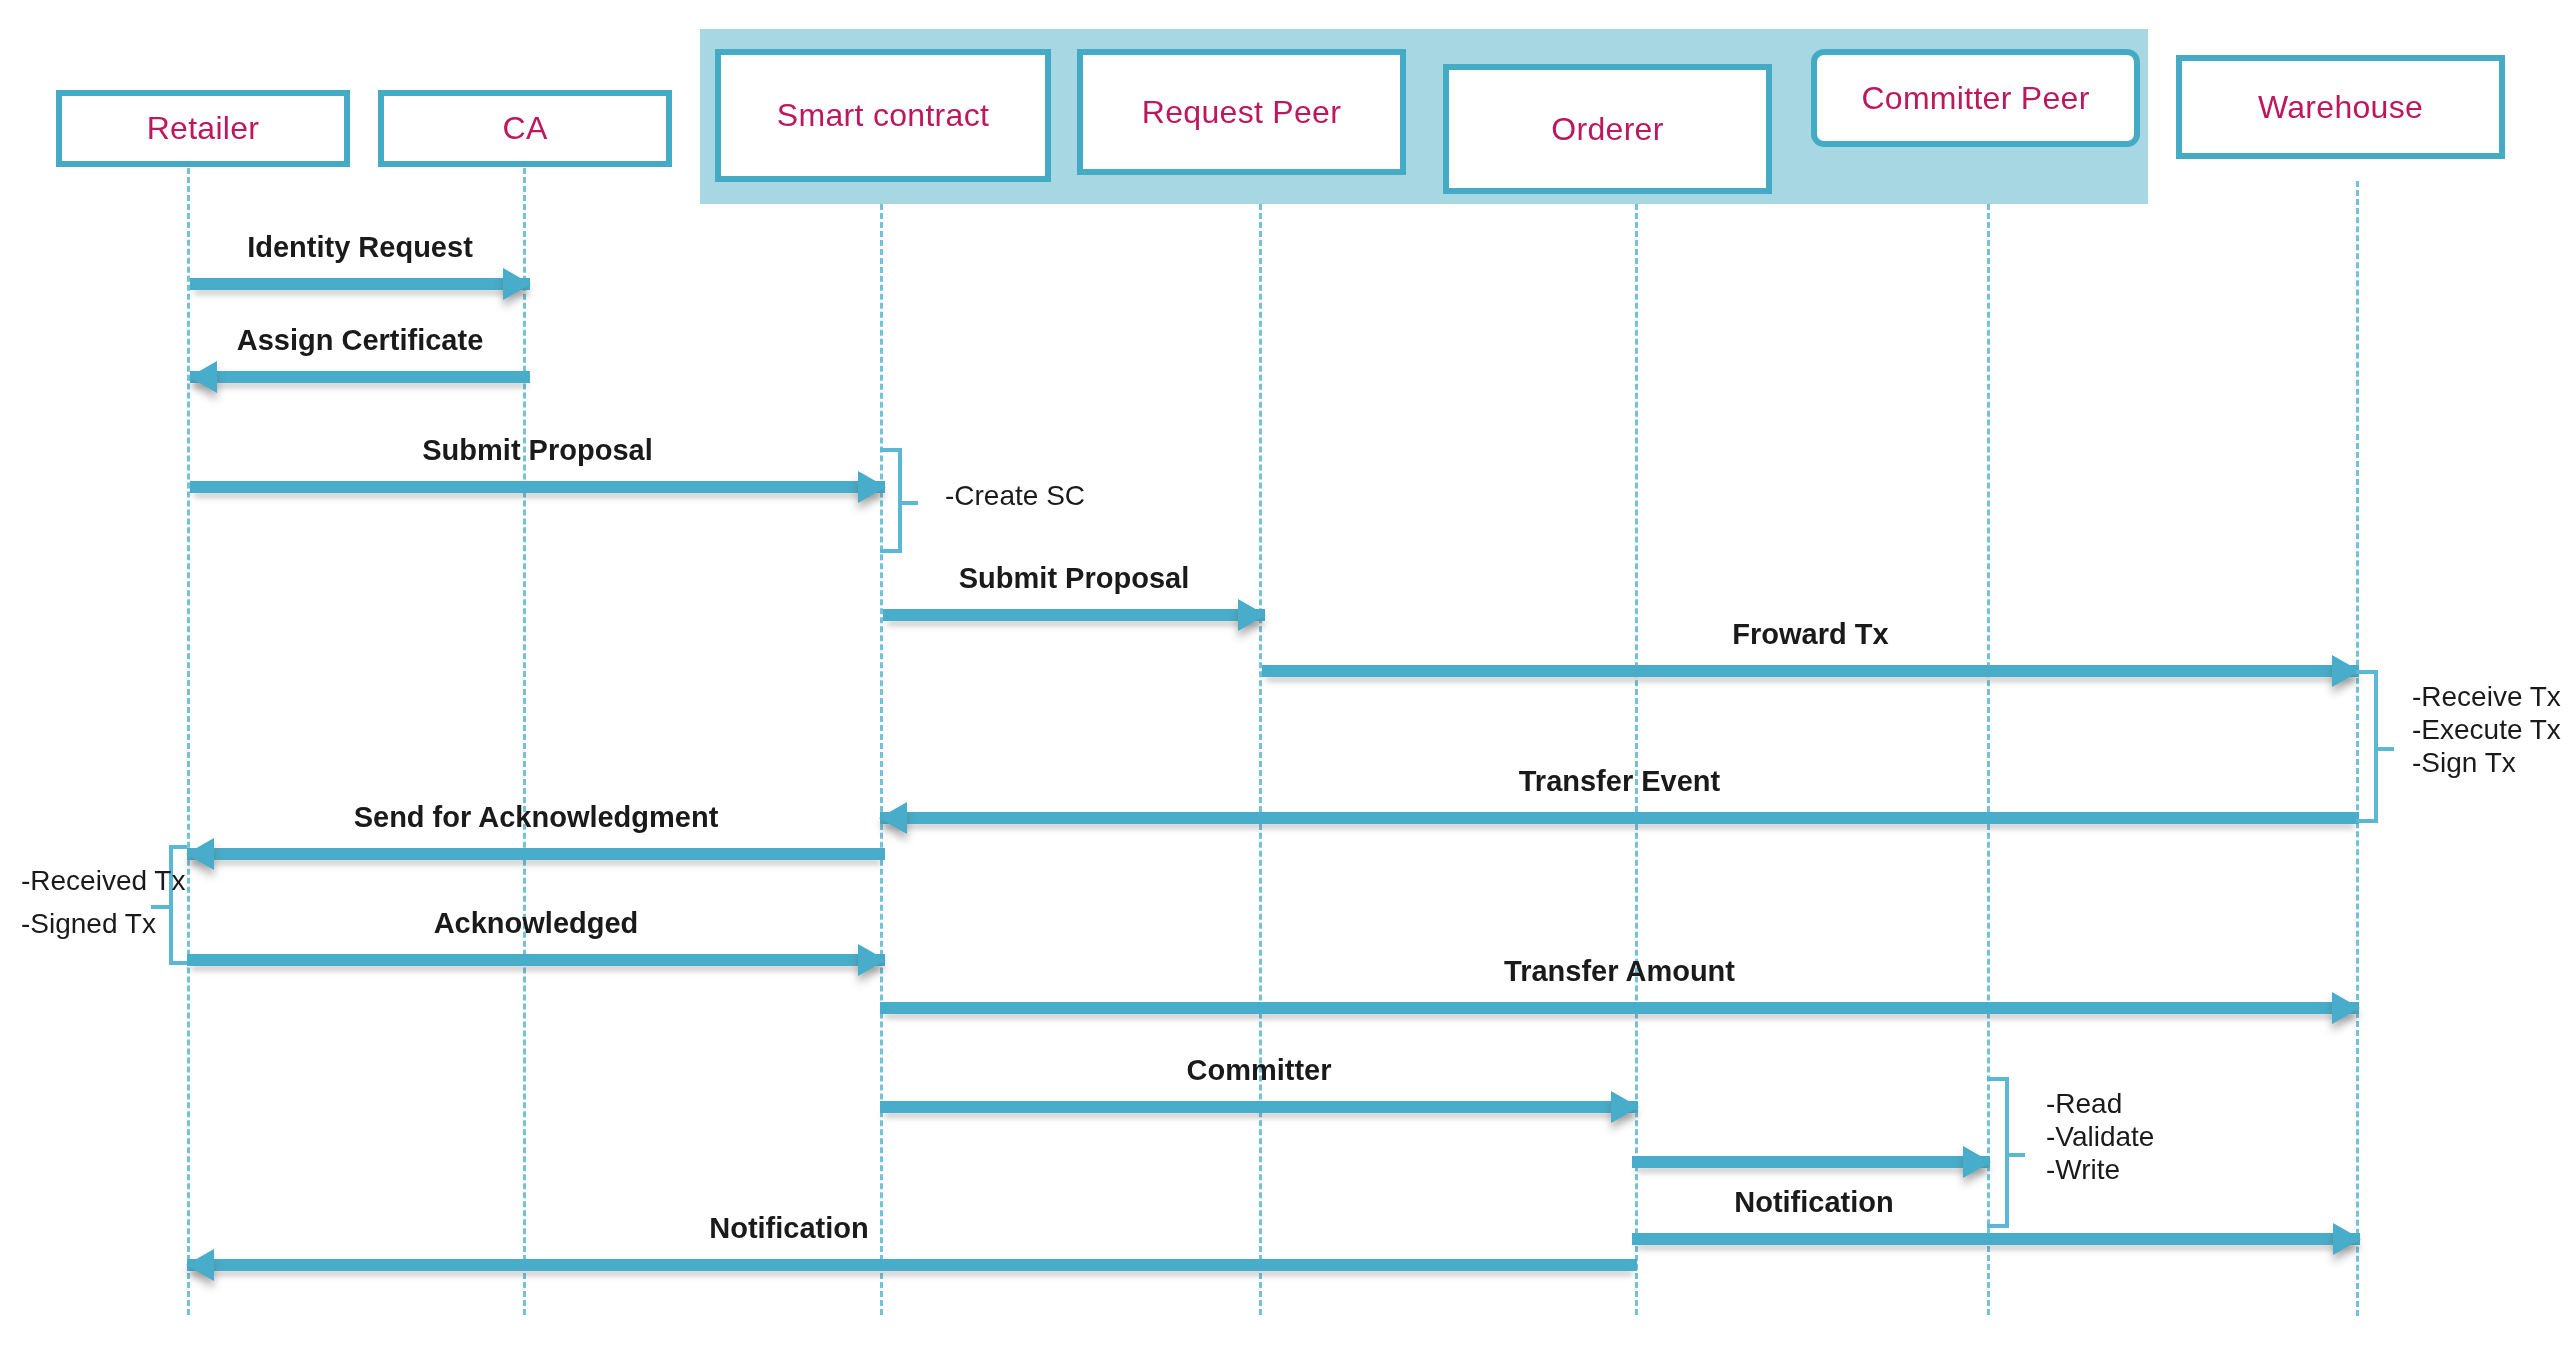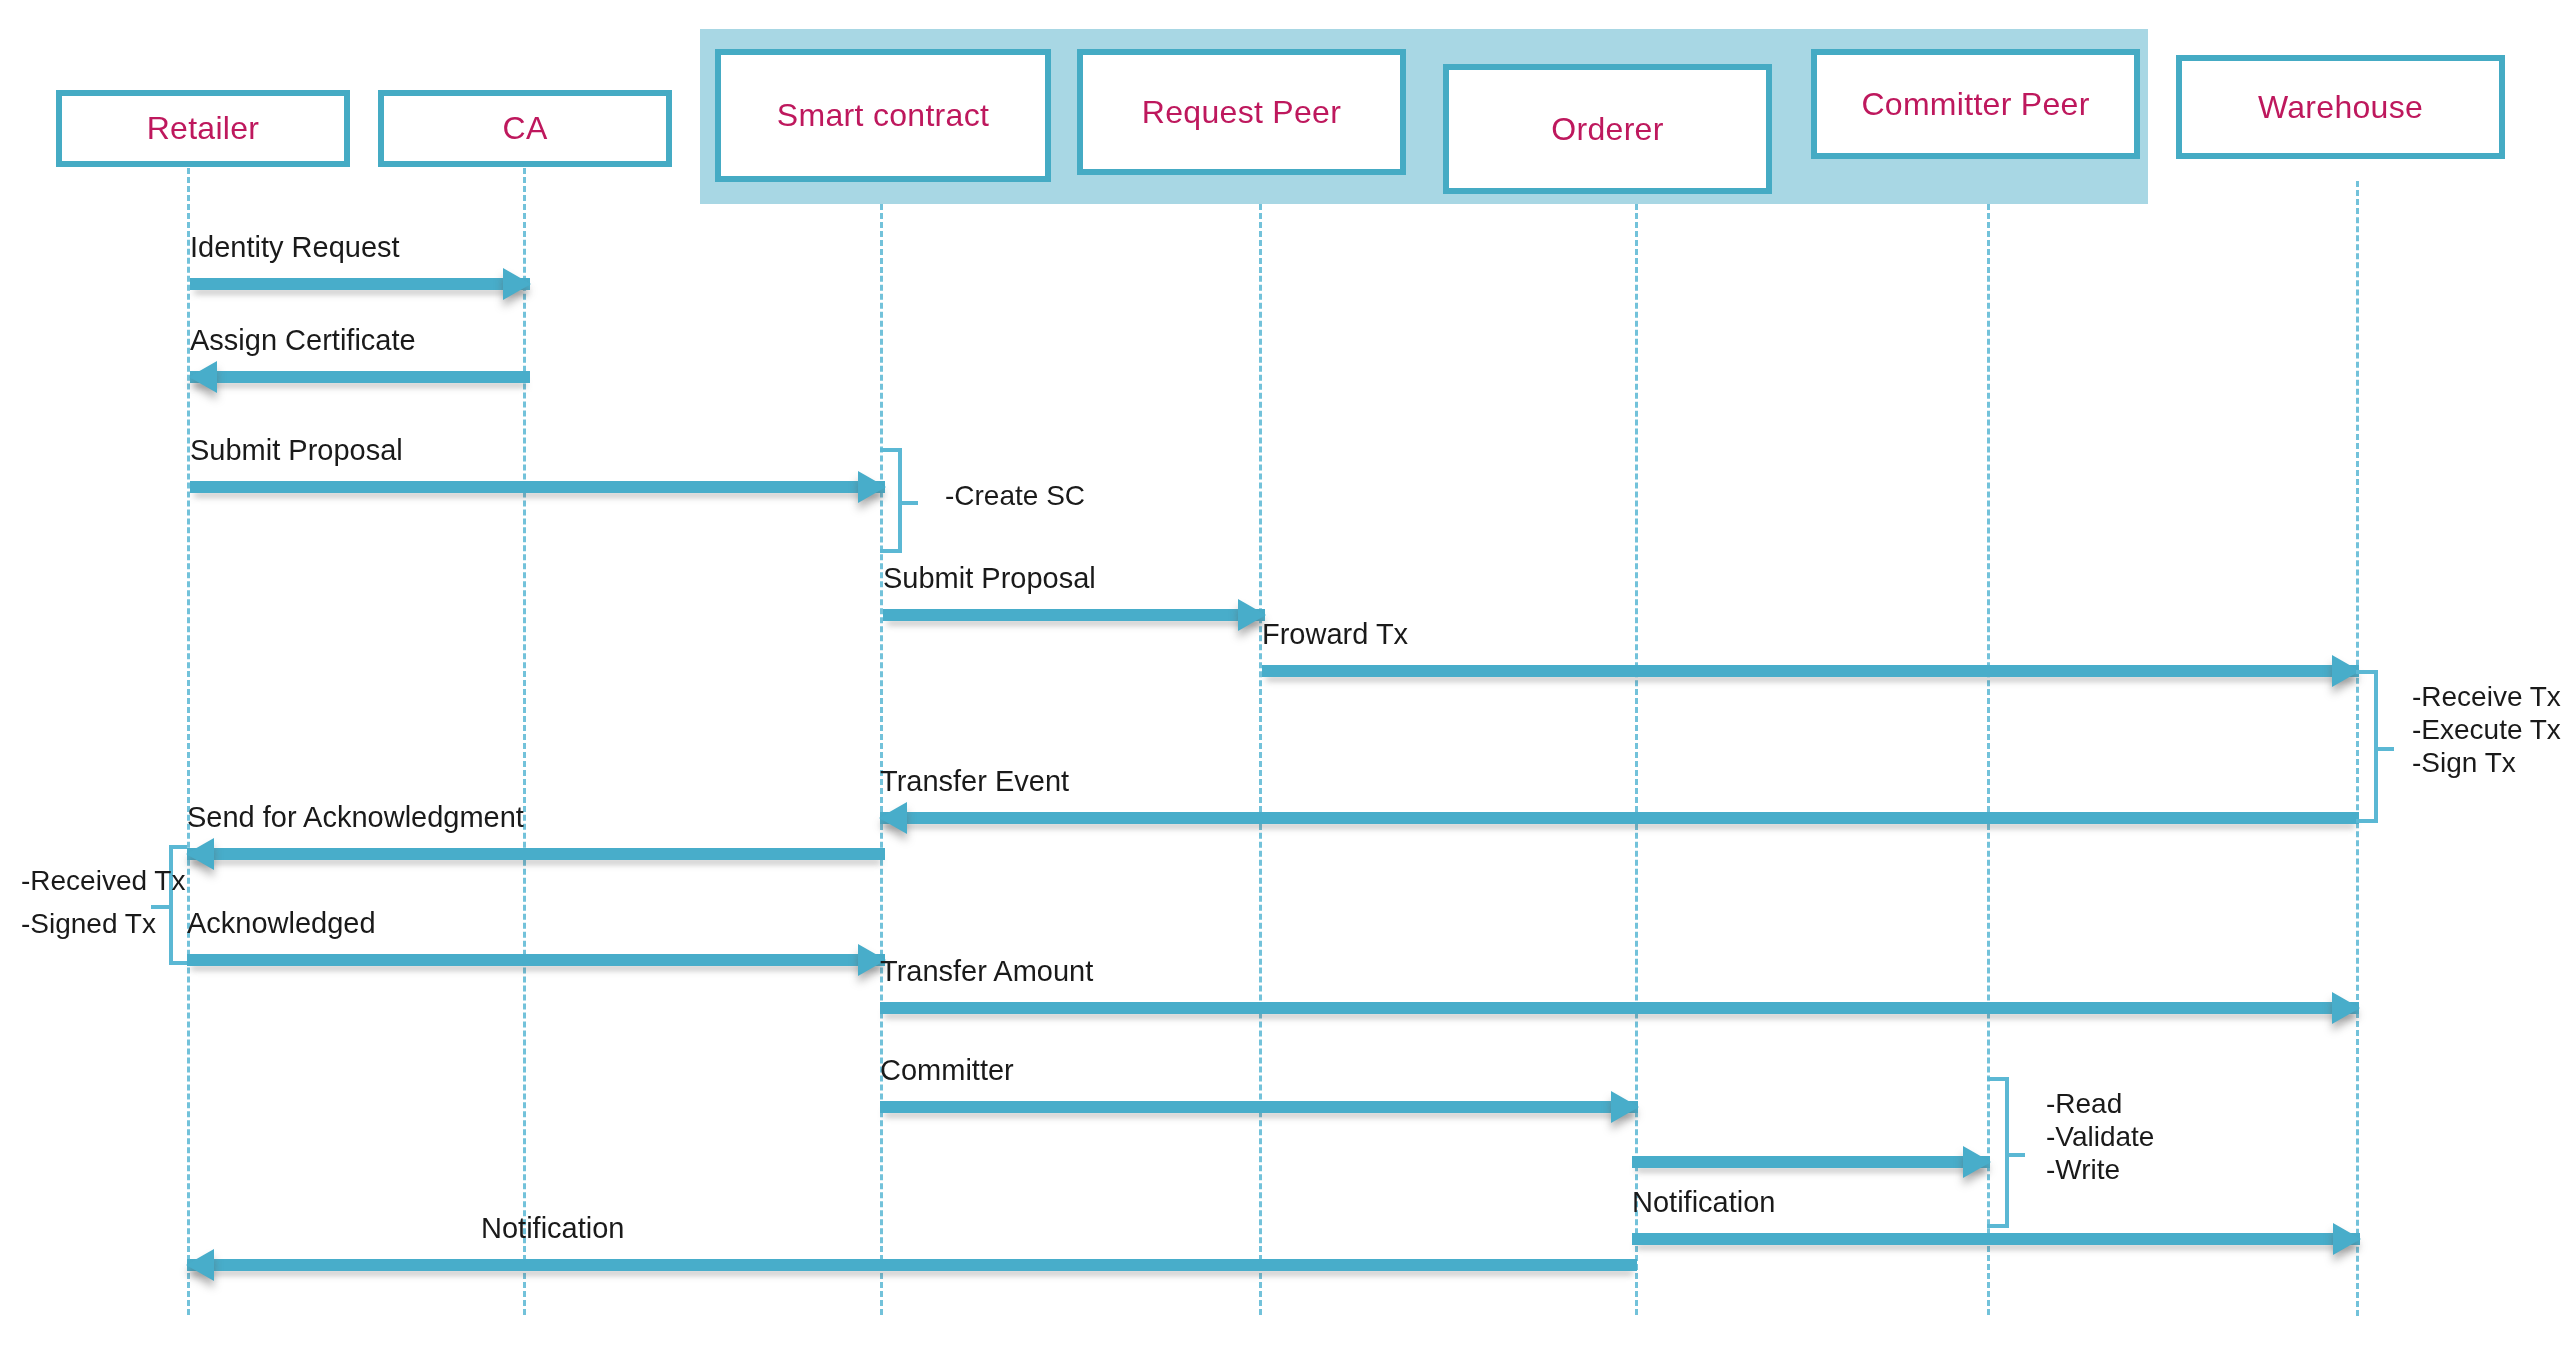--- a/index.html
+++ b/index.html
@@ -68,23 +68,25 @@
     border-left:28px solid #48ADCA;
   }
   .msg.left .head{
     left:-0.7px;
     border-right:28px solid #48ADCA;
   }
   .msg .mlabel{
     position:absolute;
     bottom:14px;
     width:100%;
+    text-align:center;
     font-size:29px;
     color:#1a1a1a;
     white-space:nowrap;
+    font-weight:bold;
   }
 
   
   .brace{
     position:absolute;
   }
   .brace .vbar{
     position:absolute;
     top:0;
     width:0;
@@ -143,21 +145,21 @@
   </div>
 
   <div class="participant" style="left:1077px; top:49px; width:329px; height:126px;">
     <span class="plabel">Request Peer</span>
   </div>
 
   <div class="participant" style="left:1443px; top:64px; width:329px; height:130px;">
     <span class="plabel">Orderer</span>
   </div>
 
-  <div class="participant" style="left:1811px; top:49px; width:329px; height:110px;">
+  <div class="participant" style="left:1811px; top:49px; width:329px; height:98px;border-radius:13px;">
     <span class="plabel">Committer Peer</span>
   </div>
 
   <div class="participant" style="left:2176px; top:55px; width:329px; height:104px;">
     <span class="plabel">Warehouse</span>
   </div>
 
   <div class="lifeline" style="left:187px;  top:168px; height:1147px;"></div>
   <div class="lifeline" style="left:523px;  top:168px; height:1147px;"></div>
   <div class="lifeline" style="left:880px; top:204px; height:1111px;"></div>

